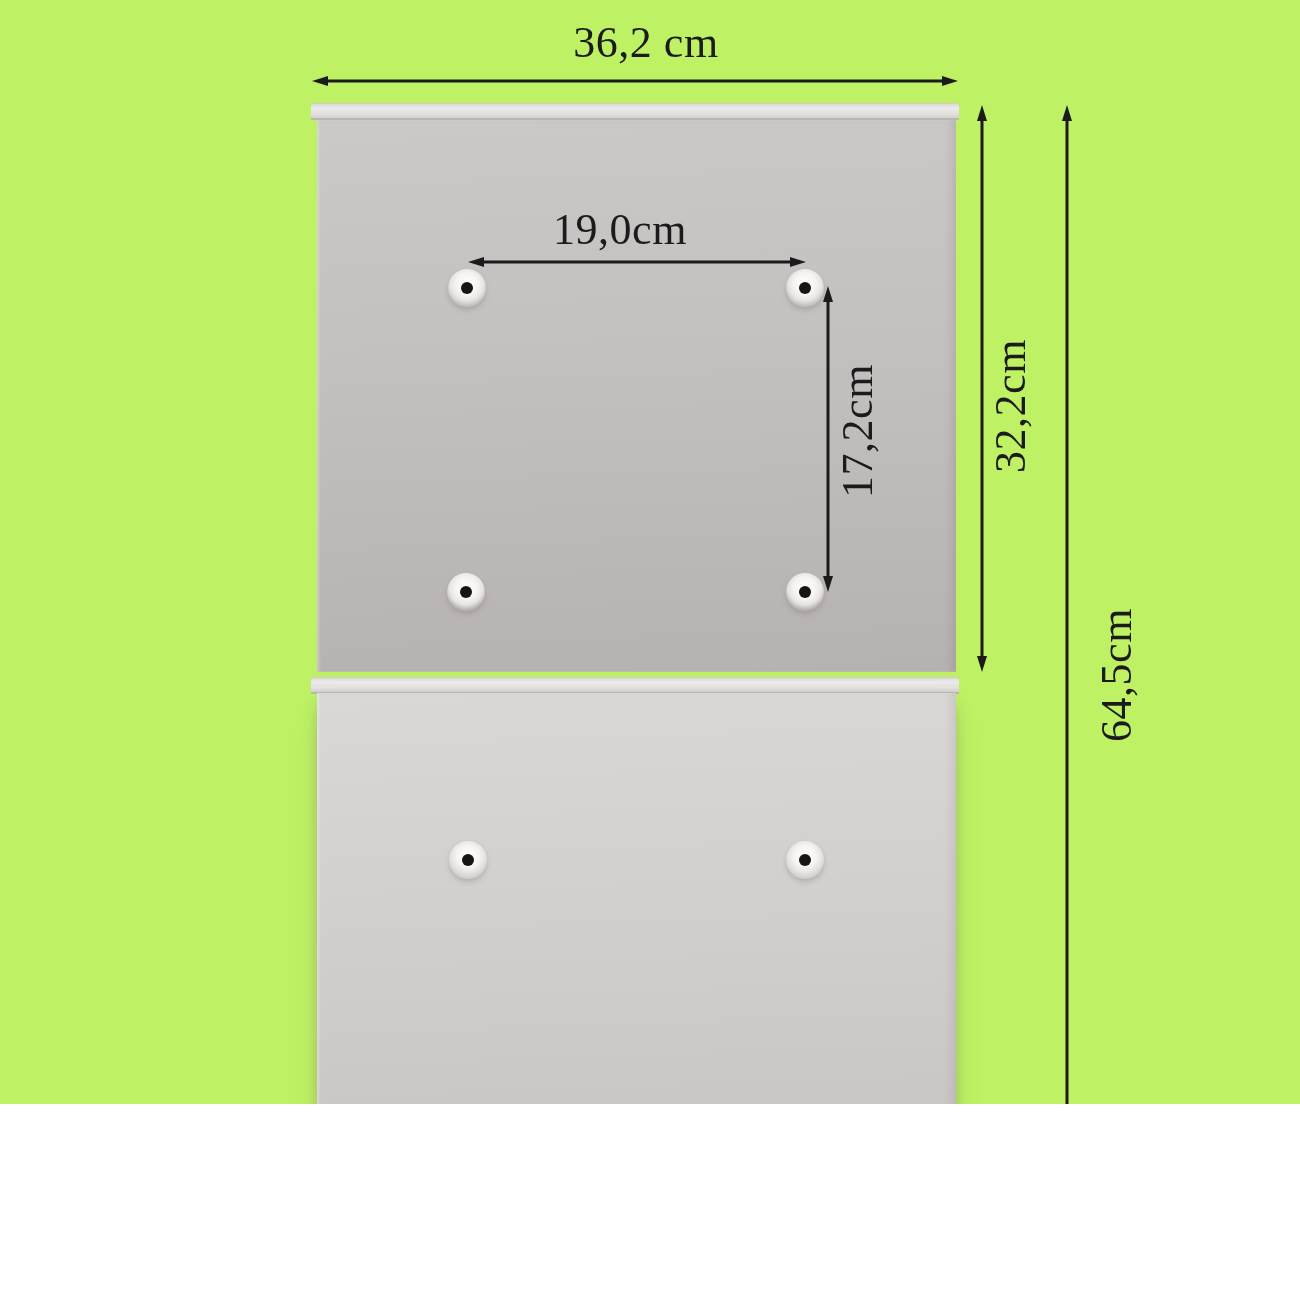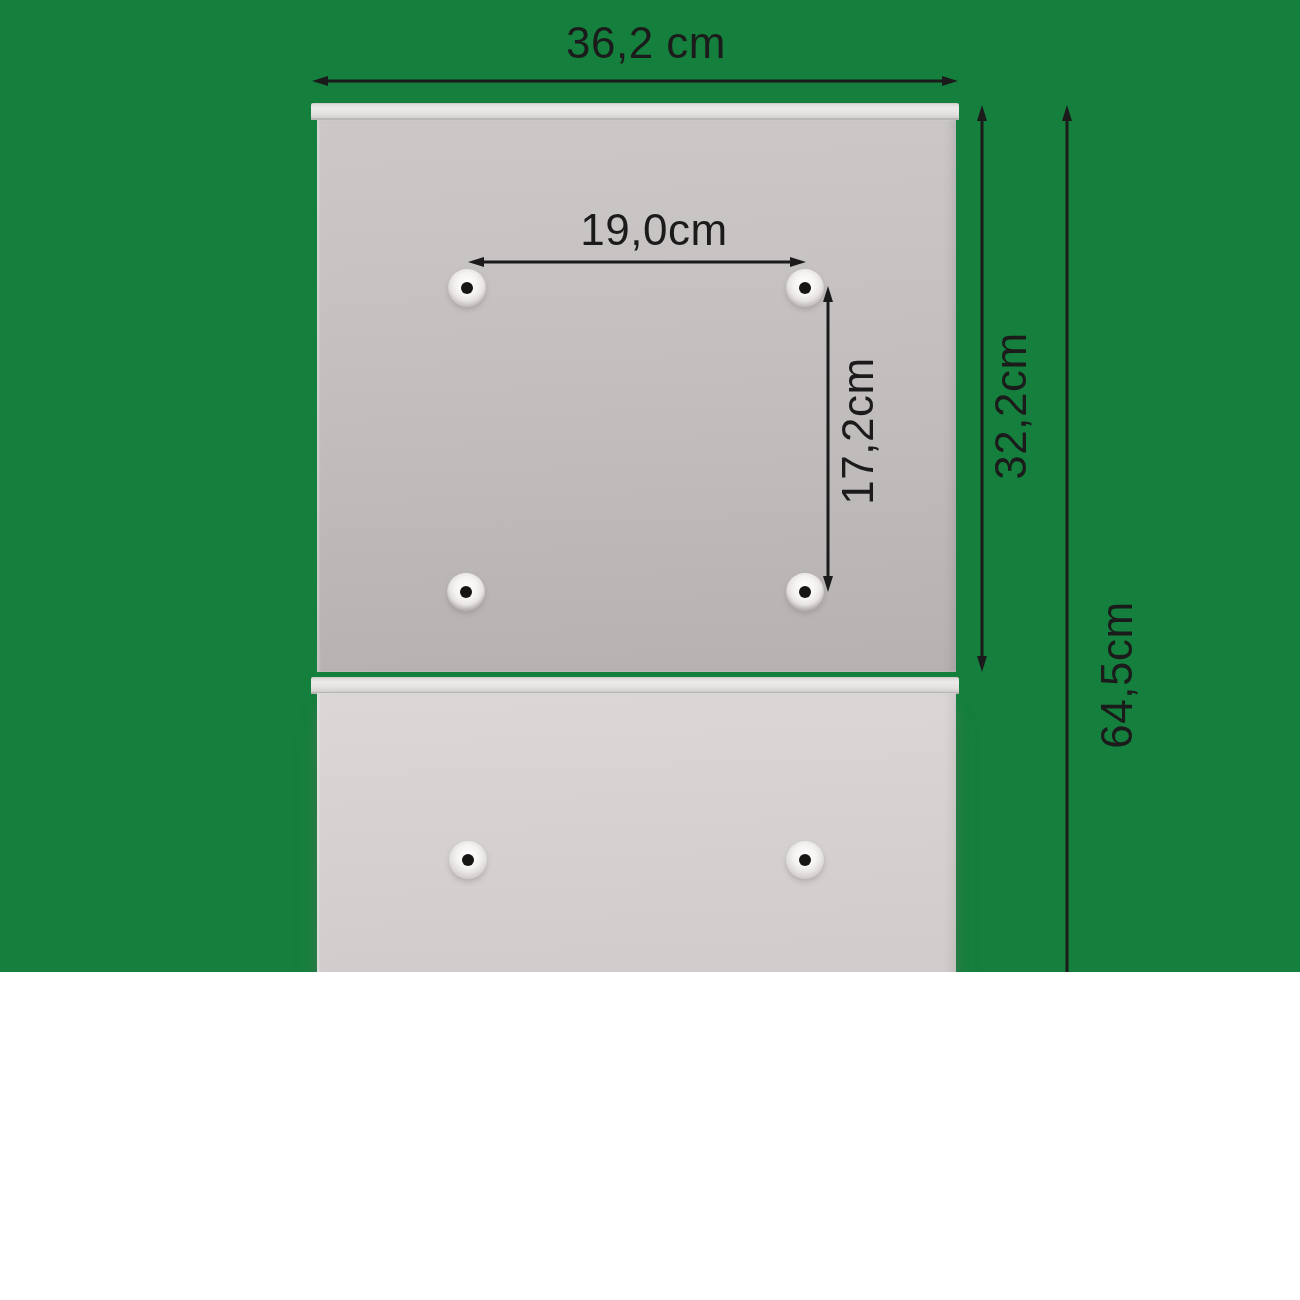--- a/index.html
+++ b/index.html
@@ -1,24 +1,24 @@
 <!DOCTYPE html>
 <html style="--ink: #1b1b1b;"><head>
 <meta charset="utf-8">
 <style>
   :root { --ink:#1b1b1b; }
   * { box-sizing: border-box; margin: 0; padding: 0; }
   html, body { background:#ffffff; }
   .stage {
     position: relative;
     width: 1300px;
-    height: 972px;
-    background: #15803d;
+    height: 1104px;
+    background: #bef264;
     overflow: hidden;
-    font-family: Liberation Sans, sans-serif;
+    font-family: Liberation Serif, serif;
     color: var(--ink);
   }
 
   
   .lip {
     position: absolute;
     left: 311px;
     width: 648px;
     height: 17px;
     background: linear-gradient(180deg, #dcdad9 0%, #edebea 28%, #e4e2e1 68%, #d3d0cf 100%);
@@ -100,21 +100,21 @@
     font-size: 44px;
     line-height: 1;
     white-space: nowrap;
     letter-spacing: 0.5px;
     color: var(--ink);
     transform: translate(-50%, -50%);
   }
   .dim-label.rot { transform: translate(-50%, -50%) rotate(-90deg); }
 
   #label-width   { left: 646px;  top: 43px; }
-  #label-hole-h  { left: 654px;  top: 230px; }
+  #label-hole-h  { left: 620px;  top: 230px; }
   #label-hole-v  { left: 858px;  top: 431px; }
   #label-panel-h { left: 1011px; top: 406px; }
   #label-total   { left: 1117px; top: 675px; }
 </style>
 </head>
 <body>
 
 <div class="stage">
 
   <div class="lip lip-top"></div>

